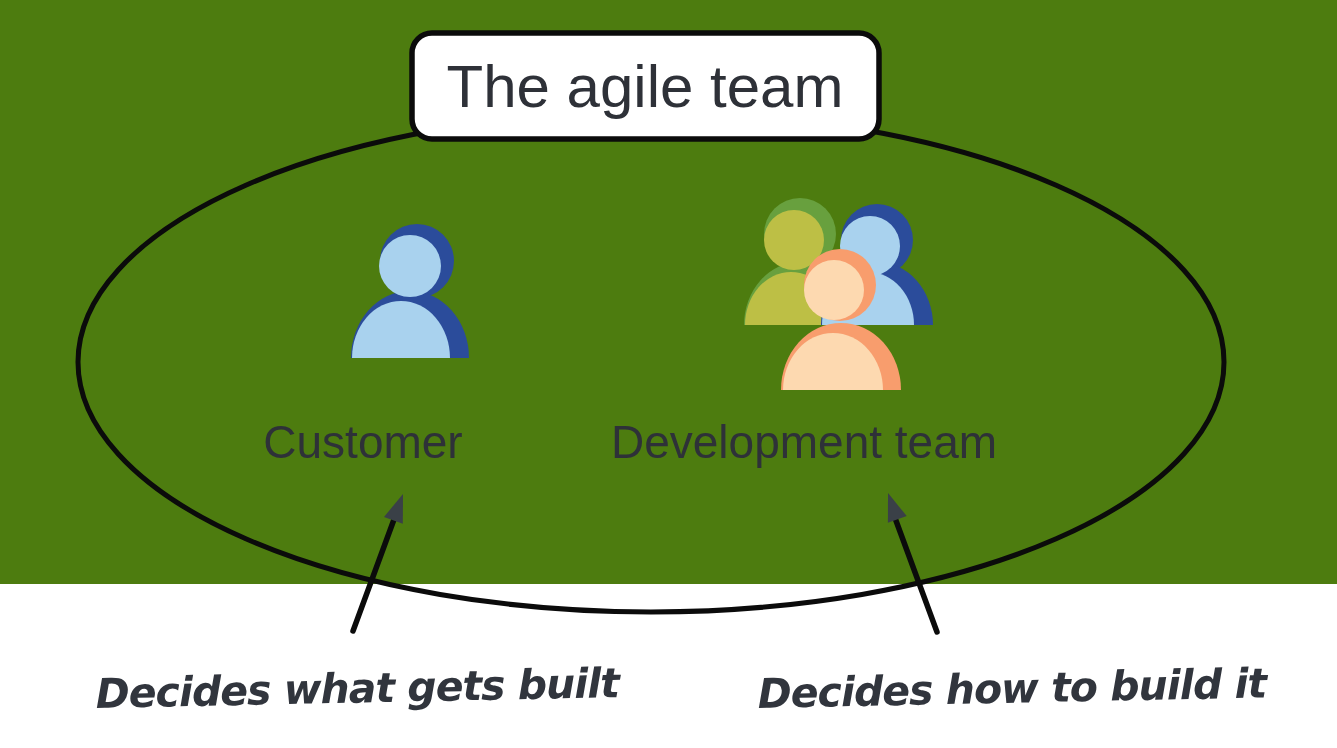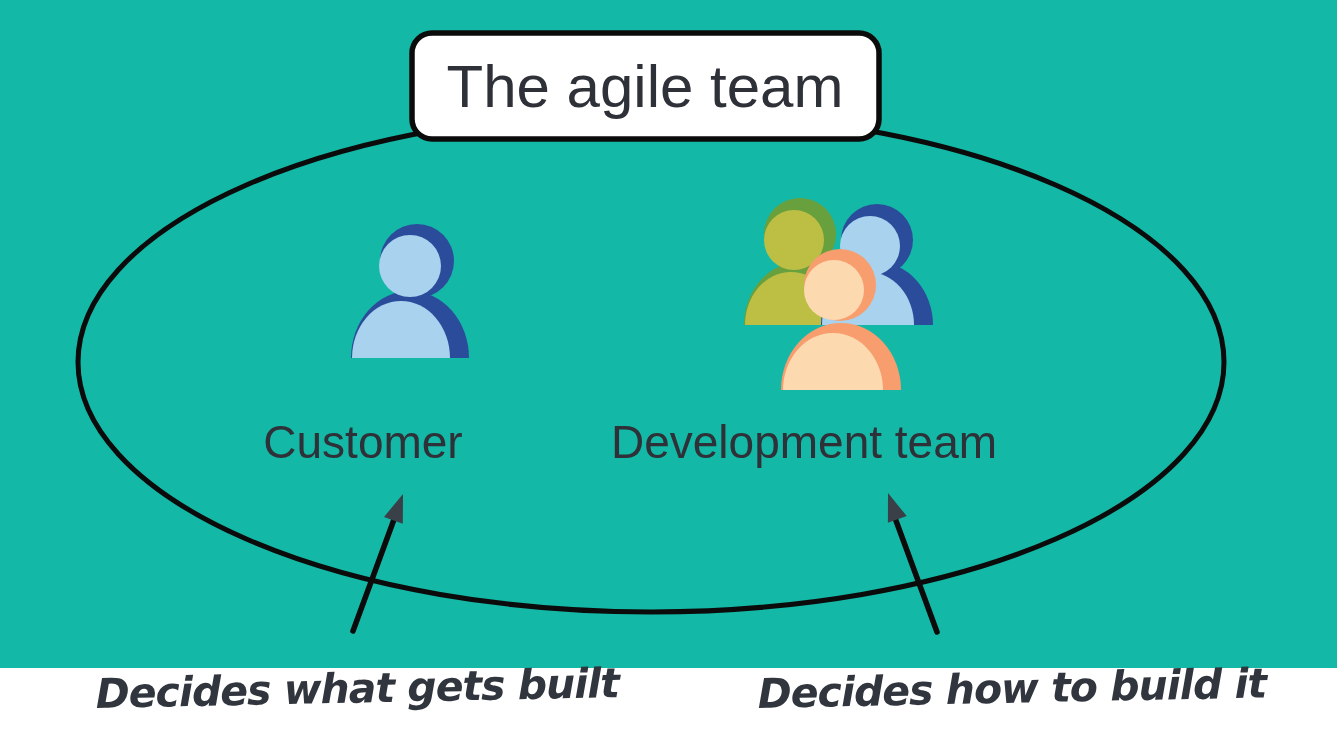--- a/index.html
+++ b/index.html
@@ -7,22 +7,22 @@
     padding: 0;
     background: #ffffff;
     width: 1337px;
     height: 748px;
     overflow: hidden;
     font-family: "Liberation Sans", sans-serif;
   }
   .canvas {
     position: relative;
     width: 1337px;
-    height: 668px;
-    background: #14b8a6;
+    height: 584px;
+    background: #4d7c0f;
   }
   svg { display: block; }
   .title-text {
     font-family: "Liberation Sans", sans-serif;
     font-size: 60px;
     font-weight: 400;
   }
   .member-label {
     font-family: "Liberation Sans", sans-serif;
     font-size: 46px;

